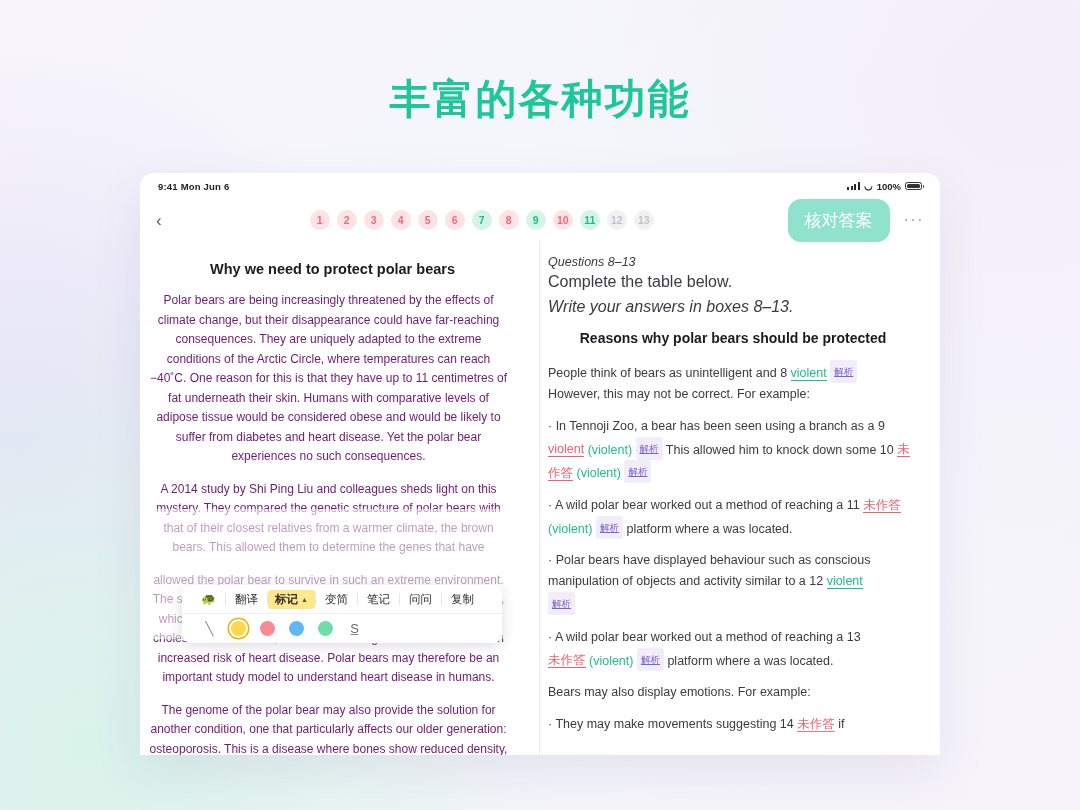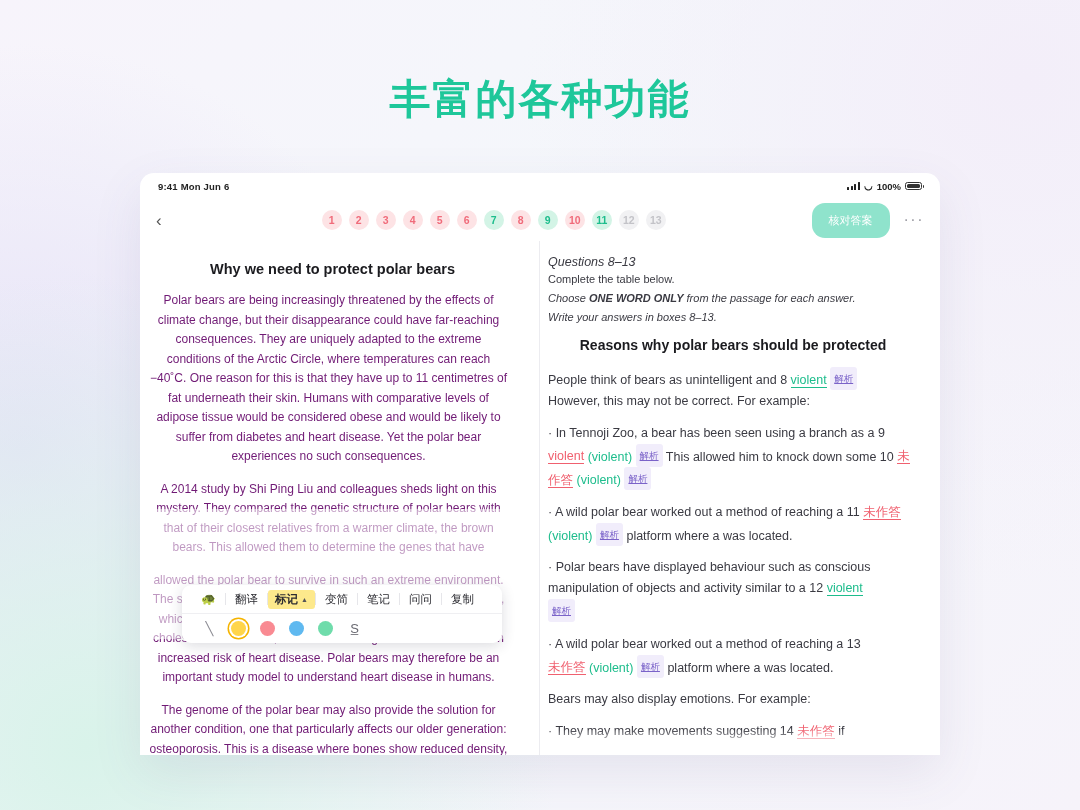--- a/index.html
+++ b/index.html
@@ -87,21 +87,21 @@
     width: 20px; height: 20px; border-radius: 50%;
     font-size: 10.5px; font-weight: bold;
     display: flex; align-items: center; justify-content: center;
     cursor: pointer;
   }
   .qnum.pink { background: #fde3e5; color: #f06b7a; }
   .qnum.green { background: #d3f4e6; color: #1dbd8c; }
   .qnum.grey { background: #f1f1f3; color: #c3c3c8; }
   .check-btn {
     background: #8fe3cc; color: #fff;
-    font-size: 11px;
+    font-size: 17px;
     padding: 10px 17px; border-radius: 13px;
     border: none; cursor: pointer;
   }
   .dots {
     margin-left: 14px; color: #9a9aa2; font-size: 16px;
     letter-spacing: 1.5px; cursor: pointer; line-height: 1;
   }
 
   
   .split { display: flex; height: 514px; }
@@ -177,21 +177,21 @@
             width: 15px; height: 15px; display:flex; align-items:center; justify-content:center; font-size: 13px;}
   .sw.yellow { background: #ffd54a; box-shadow: 0 0 0 2px #fff, 0 0 0 3.5px #f5b400; }
   .sw.red { background: #f98a92; }
   .sw.blue { background: #5fb9f0; }
   .sw.green { background: #6fdcab; }
   .sw.strike { background: #fff; color: #6a6a72; font-size: 13px;
                display:flex; align-items:center; justify-content:center; }
 
   
   .q-head { font-size: 12.5px; color: #3a3a42; font-style: italic; margin-bottom: 4px; }
-  .q-line { font-size: 11px; color: #3a3a42; margin-bottom: 7px; }
+  .q-line { font-size: 16px; color: #3a3a42; margin-bottom: 7px; }
   .q-line.italic { font-style: italic; }
   .q-line b { font-weight: bold; }
   .table-title {
     text-align: center; font-size: 14px; font-weight: bold;
     color: #1b1b1f; margin: 14px 0 14px 0;
   }
   .ans-p {
     font-size: 12.5px; line-height: 21px; color: #3a3a42;
     margin: 0 0 11px 0;
   }
@@ -297,23 +297,20 @@
             <span class="sw green"></span>
             <span class="sw strike">S̲</span>
           </div>
         </div>
       </div>
     </div>
 
     <div class="pane right">
       <div class="q-head">Questions 8–13</div>
       <div class="q-line">Complete the table below.</div>
-      <div class="q-line italic">
-        <span>Choose </span><b>ONE WORD ONLY</b><span> from the passage for each answer.</span>
-      </div>
       <div class="q-line italic">Write your answers in boxes 8–13.</div>
 
       <div class="table-title">Reasons why polar bears should be protected</div>
 
       <div class="ans-p">
         <span>People think of bears as unintelligent and</span>
         <span class="num">8</span>
         <span class="ans-green">violent</span>
         <span class="tag">解析</span>
         <br>

